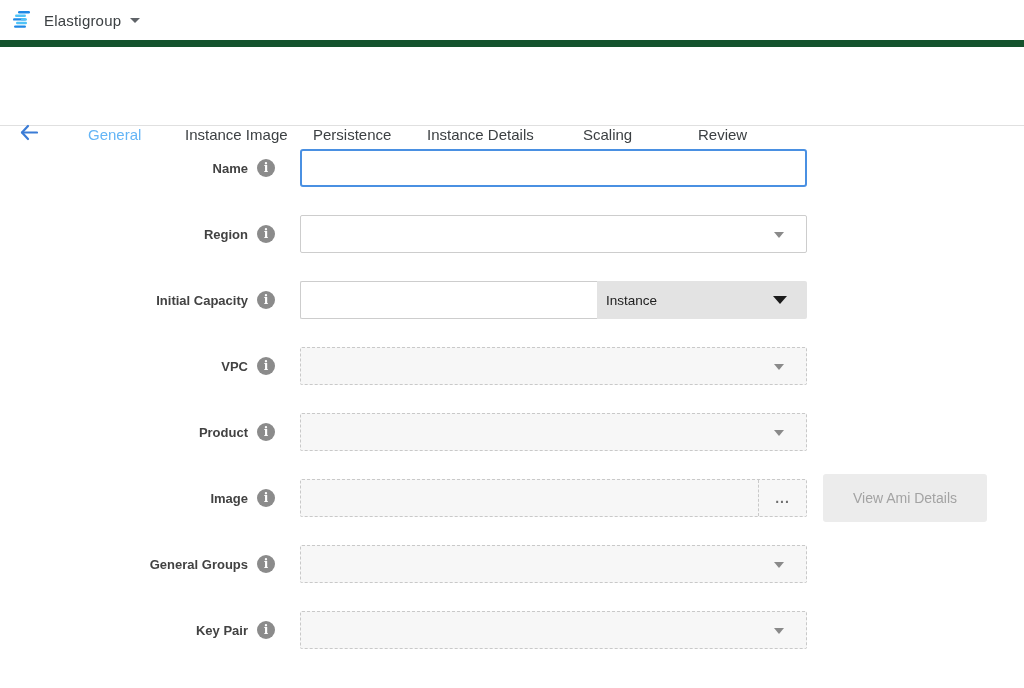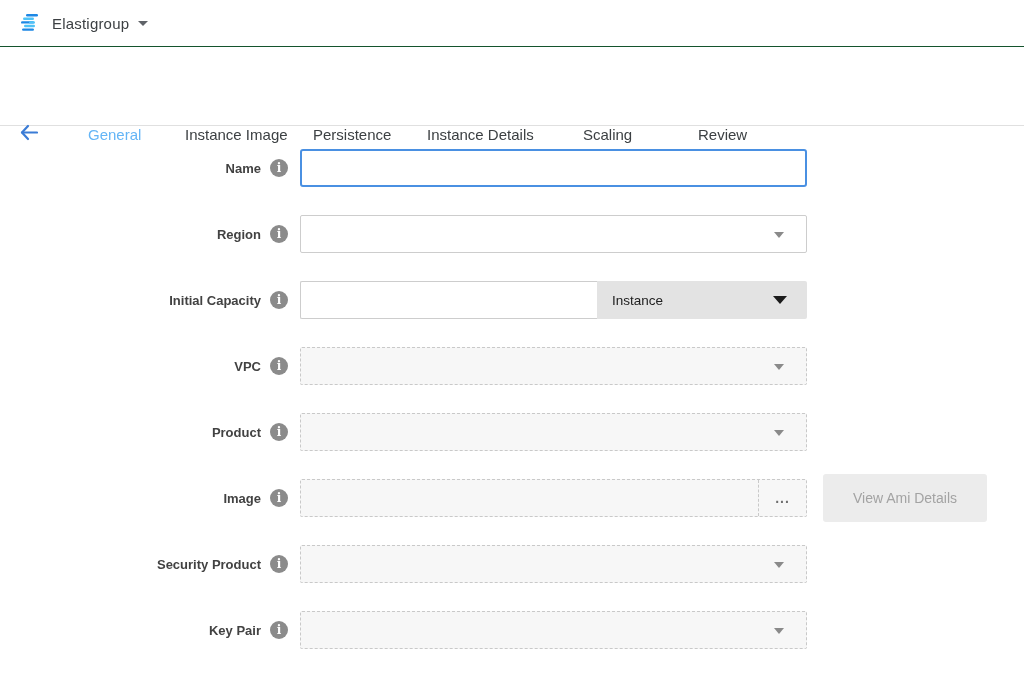--- a/index.html
+++ b/index.html
@@ -1,41 +1,41 @@
 <!DOCTYPE html>
 <html><head>
 <meta charset="utf-8">
 <style>
   * { box-sizing: border-box; margin: 0; padding: 0; }
   html, body { width: 1024px; height: 688px; background: #fff;
     font-family: "Liberation Sans", sans-serif; overflow: hidden; }
 
   
   .topbar { height: 47px; display: flex; align-items: center;
-    padding-left: 20px; border-bottom: 1px solid #14532d; background: #fff; }
+    padding-left: 12px; border-bottom: 7px solid #14532d; background: #fff; }
   .logo { width: 22px; height: 20px; display: inline-block; }
   .app-switcher { display: flex; align-items: center; cursor: pointer; }
   .app-name { font-size: 15px; color: #3c4043; margin-left: 10px; letter-spacing: .2px; }
   .caret-sm { width: 0; height: 0; border-left: 5px solid transparent;
     border-right: 5px solid transparent; border-top: 5px solid #5f6368; margin-left: 9px; }
 
   
   .tabbar { position: relative; height: 79px; border-bottom: 1px solid #e0e0e0; background: #fff; }
   .back-btn { position: absolute; left: 19px; top: 77px; cursor: pointer; line-height: 0; }
   .tab { position: absolute; top: 79px; font-size: 15px; color: #3c4043;
     cursor: pointer; white-space: nowrap; }
   .tab.active { color: #64b5f6; }
   .tab-0 { left: 88px; }  .tab-1 { left: 185px; } .tab-2 { left: 313px; }
   .tab-3 { left: 427px; } .tab-4 { left: 583px; } .tab-5 { left: 698px; }
 
   
   .form { padding-top: 23px; }
   .row { display: flex; align-items: center; height: 38px; margin-bottom: 28px; }
   .label-cell { width: 300px; display: flex; align-items: center;
-    justify-content: flex-end; padding-right: 12px; gap: 9px; }
+    justify-content: flex-end; padding-right: 25px; gap: 9px; }
   .field-label { font-size: 13px; font-weight: bold; color: #424242; white-space: nowrap; }
   .info-icon { width: 18px; height: 18px; border-radius: 50%; background: #8b8b8b;
     color: #fff; font-size: 12px; font-weight: bold; display: flex; align-items: center;
     justify-content: center; flex: 0 0 18px; font-family: "DejaVu Serif", serif; cursor: pointer; }
 
   .control { position: relative; width: 507px; height: 38px; }
   .text-input { width: 507px; height: 38px; border: 2px solid #4a90e2; border-radius: 3px;
     outline: none; padding: 0 10px; font-size: 14px; color: #333; background: #fff; }
   .select-box { width: 507px; height: 38px; border: 1px solid #cdcdcd; border-radius: 2px;
     background: #fff; position: relative; cursor: pointer; }
@@ -43,21 +43,21 @@
     cursor: default; }
   .caret-dd { position: absolute; right: 22px; top: 16px; width: 0; height: 0;
     border-left: 5px solid transparent; border-right: 5px solid transparent;
     border-top: 6px solid #8a8a8a; }
 
   .capacity-wrap { display: flex; width: 507px; height: 38px; }
   .capacity-input { width: 297px; height: 38px; border: 1px solid #cdcdcd;
     border-right: none; border-radius: 2px 0 0 2px; outline: none; padding: 0 10px;
     font-size: 14px; background: #fff; }
   .unit-dd { width: 210px; height: 38px; background: #e3e3e3; position: relative;
-    display: flex; align-items: center; padding-left: 15px; cursor: pointer;
+    display: flex; align-items: center; padding-left: 9px; cursor: pointer;
     border-radius: 0 2px 2px 0; }
   .unit-dd .unit-label { font-size: 13.5px; color: #212121; }
   .unit-dd .caret-big { position: absolute; right: 20px; top: 15px; width: 0; height: 0;
     border-left: 7px solid transparent; border-right: 7px solid transparent;
     border-top: 8px solid #1b1b1b; }
 
   .image-input { width: 507px; height: 38px; position: relative; display: flex; }
   .image-value { flex: 1; } 
   .browse-cell { position: absolute; right: 0; top: 0; width: 48px; height: 100%;
     border-left: 1px dashed #c9c9c9; display: flex; align-items: center;
@@ -176,21 +176,21 @@
       <div class="image-input select-box disabled">
         <span class="image-value"></span>
         <span class="browse-cell">...</span>
       </div>
     </div>
     <button class="side-btn">View Ami Details</button>
   </div>
 
   <div class="row">
     <div class="label-cell">
-      <span class="field-label">Security Product</span>
+      <span class="field-label">General Groups</span>
       <span class="info-icon">i</span>
     </div>
     <div class="control">
       <div class="select-box disabled">
         <span class="caret-dd"></span>
       </div>
     </div>
   </div>
 
   <div class="row">

